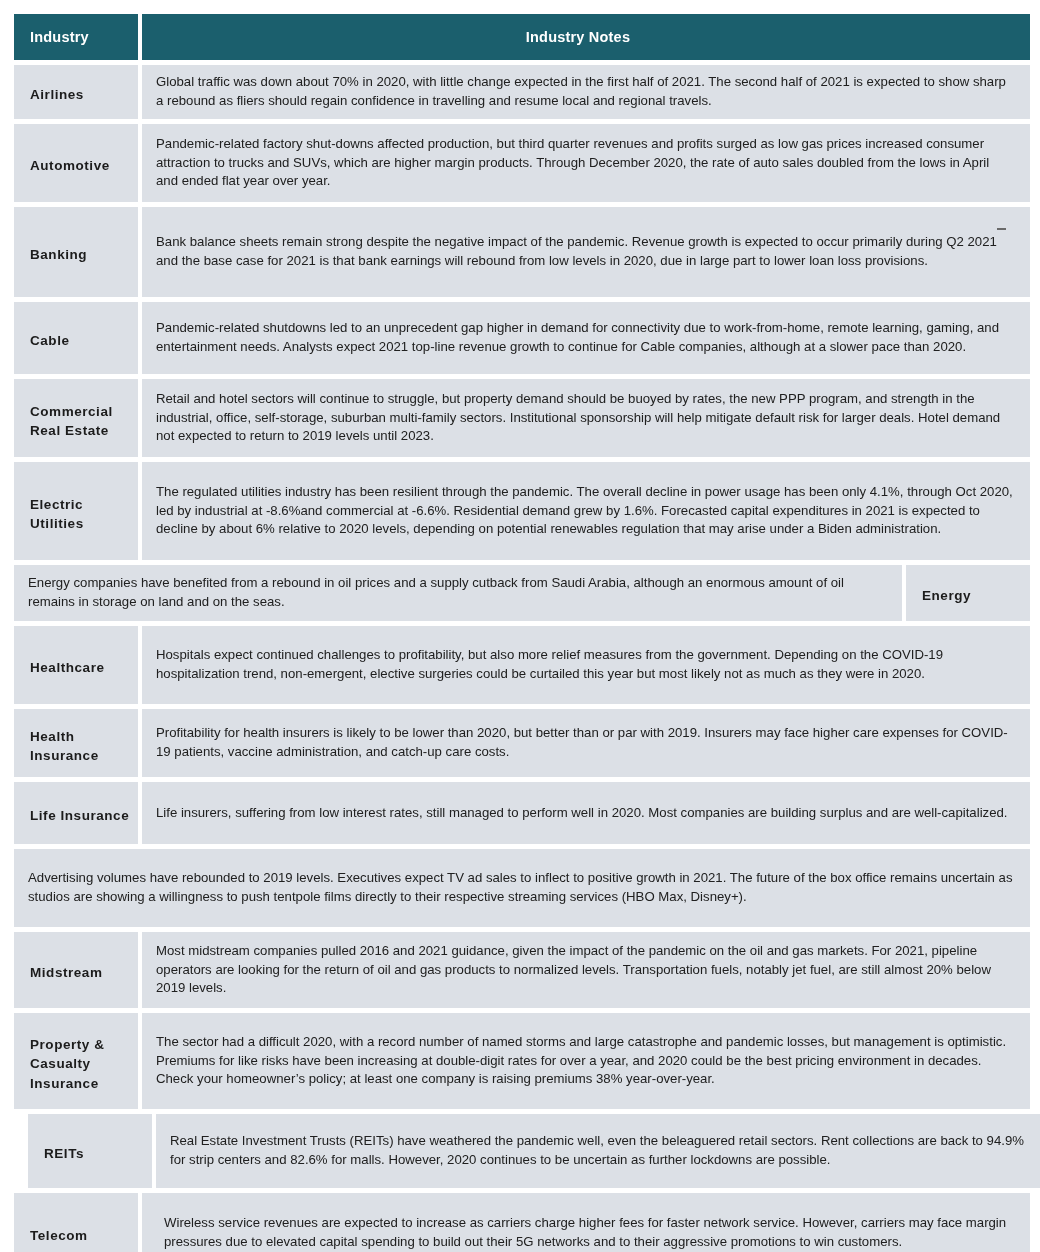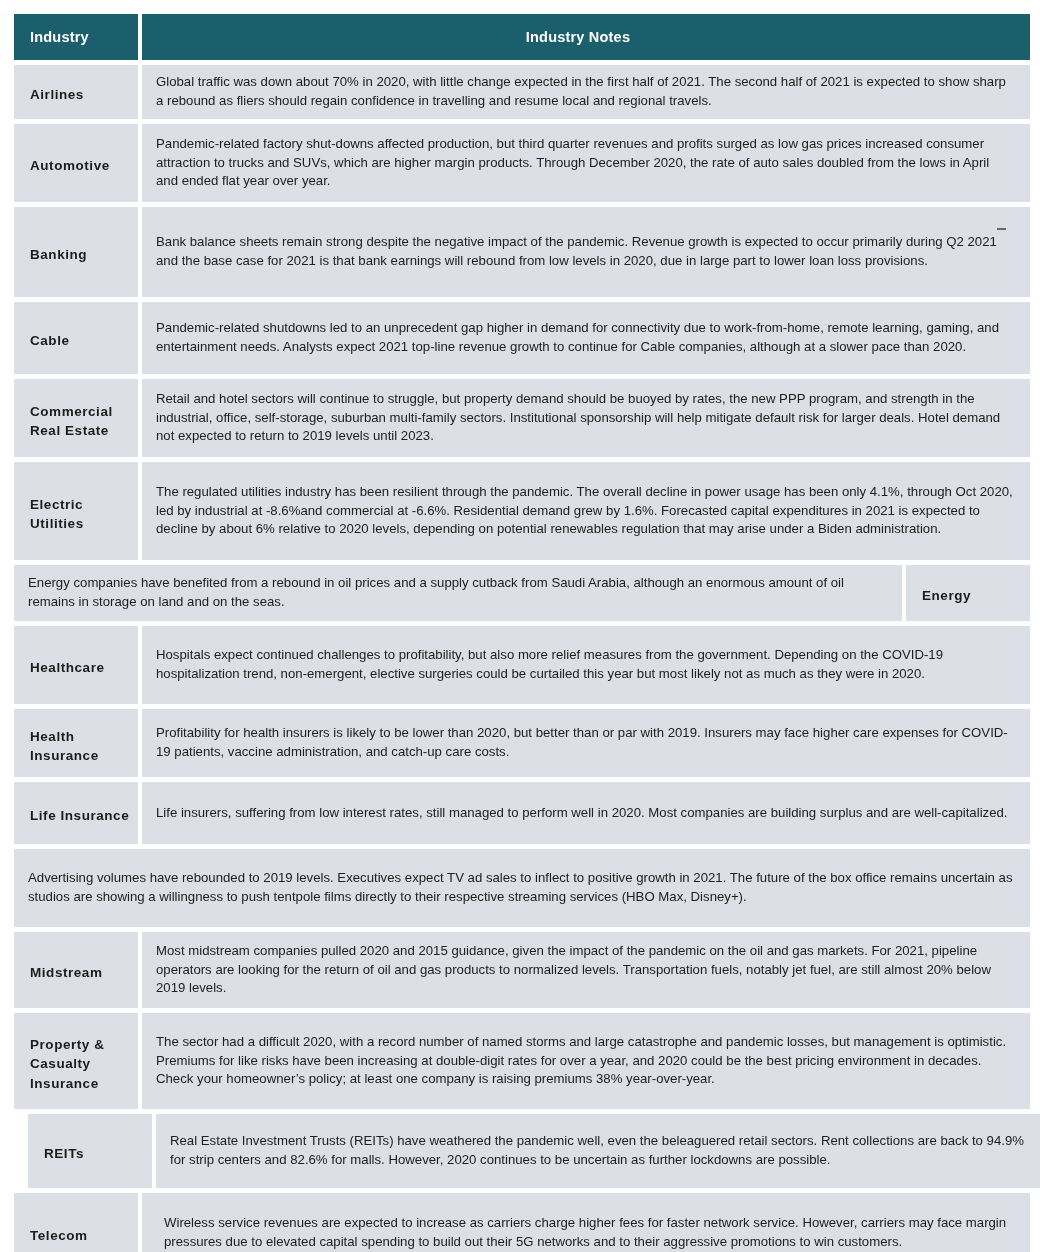--- a/index.html
+++ b/index.html
@@ -180,21 +180,21 @@
           </div>
         </div>
         <div class="trow" style="min-height: 78px;">
           <div class="cell cell-notes">
             <span class="note-text">Advertising volumes have rebounded to 2019 levels. Executives expect TV ad sales to inflect to positive growth in 2021. The future of the box office remains uncertain as studios are showing a willingness to push tentpole films directly to their respective streaming services (HBO Max, Disney+).</span>
           </div>
         </div>
         <div class="trow" style="min-height: 76px;">
           <div class="cell cell-industry">Midstream</div>
           <div class="cell cell-notes">
-            <span class="note-text">Most midstream companies pulled 2020 and 2015 guidance, given the impact of the pandemic on the oil and gas markets. For 2021, pipeline operators are looking for the return of oil and gas products to normalized levels. Transportation fuels, notably jet fuel, are still almost 20% below 2019 levels.</span>
+            <span class="note-text">Most midstream companies pulled 2016 and 2021 guidance, given the impact of the pandemic on the oil and gas markets. For 2021, pipeline operators are looking for the return of oil and gas products to normalized levels. Transportation fuels, notably jet fuel, are still almost 20% below 2019 levels.</span>
           </div>
         </div>
         <div class="trow" style="min-height: 96px; justify-content: space-between;">
           <div class="cell cell-industry">Property &amp; Casualty Insurance</div>
           <div class="cell cell-notes">
             <span class="note-text">The  sector had a difficult 2020, with a record number of named storms and large catastrophe and pandemic losses, but management is optimistic. Premiums for like risks have been increasing at double-digit rates for over a year, and 2020 could be the best pricing environment in decades. Check your homeowner’s policy; at least one company is raising premiums 38% year-over-year.</span>
           </div>
         </div>
         <div class="trow" style="min-height: 74px; margin-left: 14px;">
           <div class="cell cell-industry">REITs</div>

